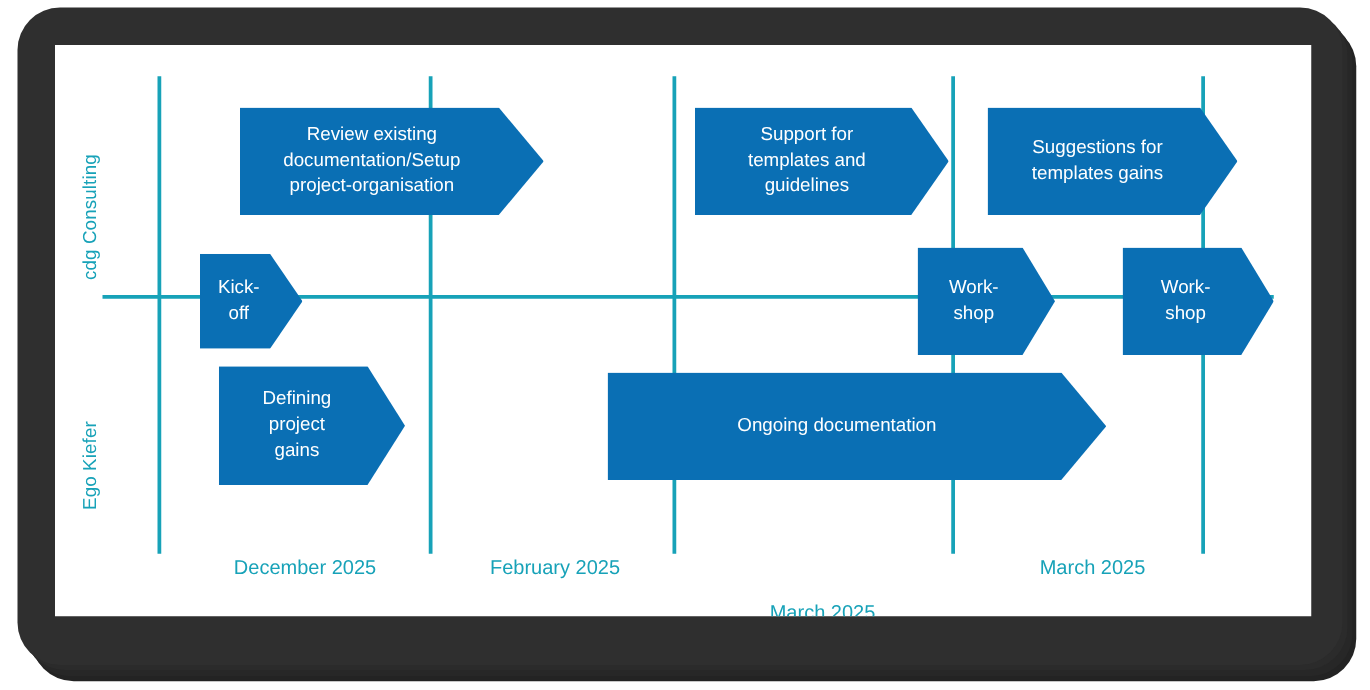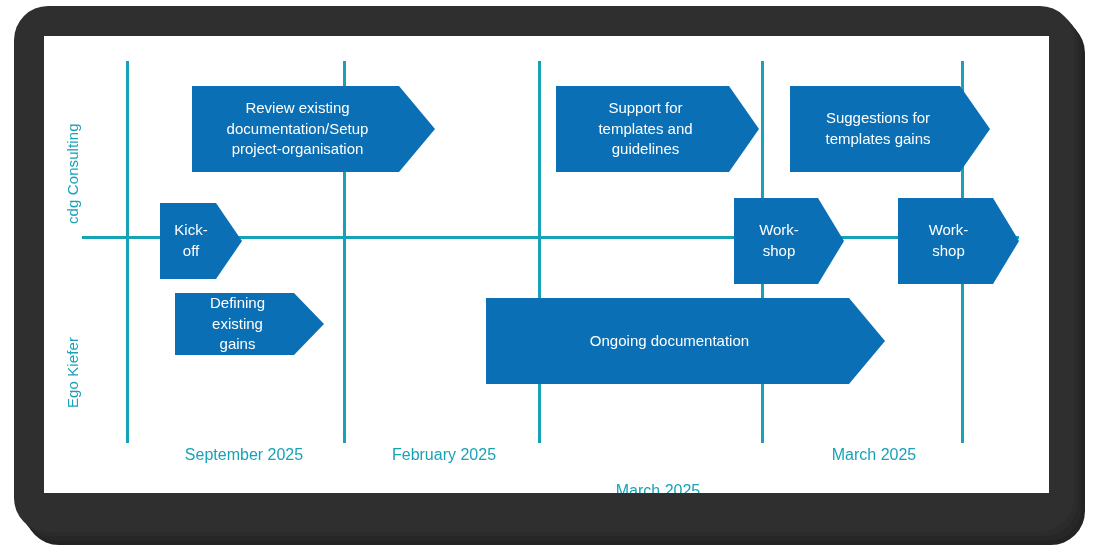--- a/index.html
+++ b/index.html
@@ -151,35 +151,35 @@
       </span>
     </div>
 
     <div class="task chev-sm" style="left: 854px; top: 162px; width: 121px; height: 86px;">
       <span>
         <span class="task-text">Work-</span>
         <span class="task-text">shop</span>
       </span>
     </div>
 
-    <div class="task chev-md" style="left: 131px; top: 257px; width: 149px; height: 62px;">
+    <div class="task chev-md" style="left: 131px; top: 257px; width: 149px; height: 95px;">
       <span>
         <span class="task-text">Defining</span>
-        <span class="task-text">existing</span>
+        <span class="task-text">project</span>
         <span class="task-text">gains</span>
       </span>
     </div>
 
     <div class="task chev-lg" style="left: 442px; top: 262px; width: 399px; height: 86px;">
       <span>
         <span class="task-text">Ongoing documentation</span>
       </span>
     </div>
 
-    <div class="month-label" style="left: 110px; top: 410px; width: 180px;">September 2025</div>
+    <div class="month-label" style="left: 110px; top: 410px; width: 180px;">December 2025</div>
 
     <div class="month-label" style="left: 310px; top: 410px; width: 180px;">February 2025</div>
 
     <div class="month-label" style="left: 524px; top: 410px; width: 180px; margin-top: 36px;">March 2025</div>
 
     <div class="month-label" style="left: 740px; top: 410px; width: 180px;">March 2025</div>
 
   </div>
 </div>
 

